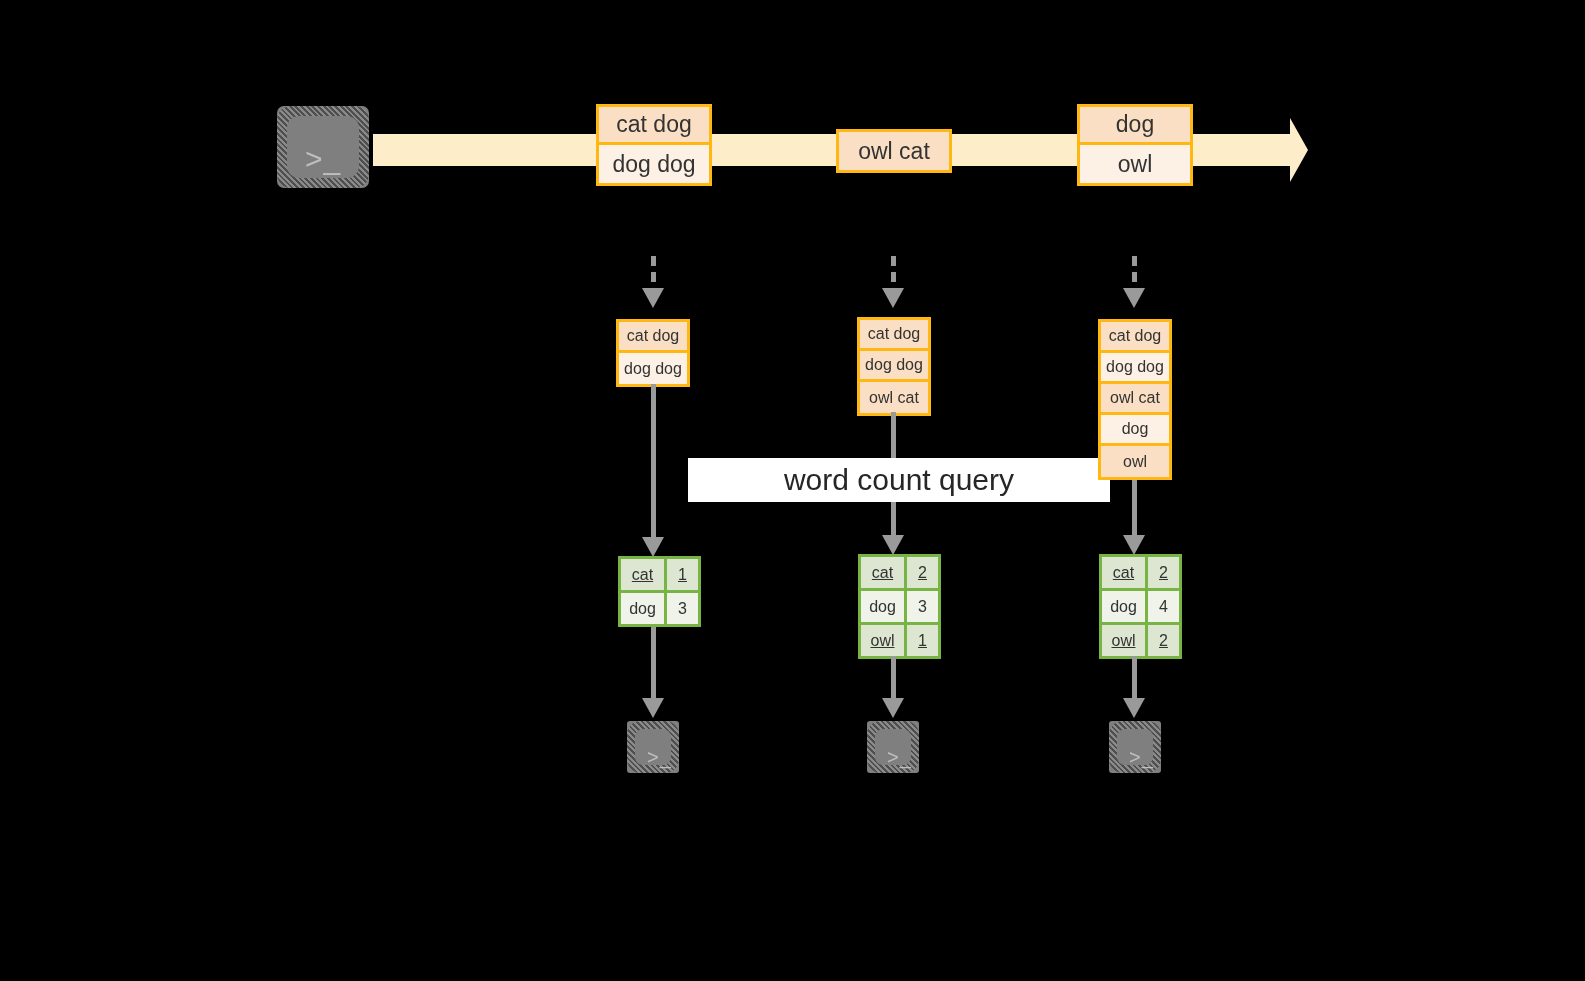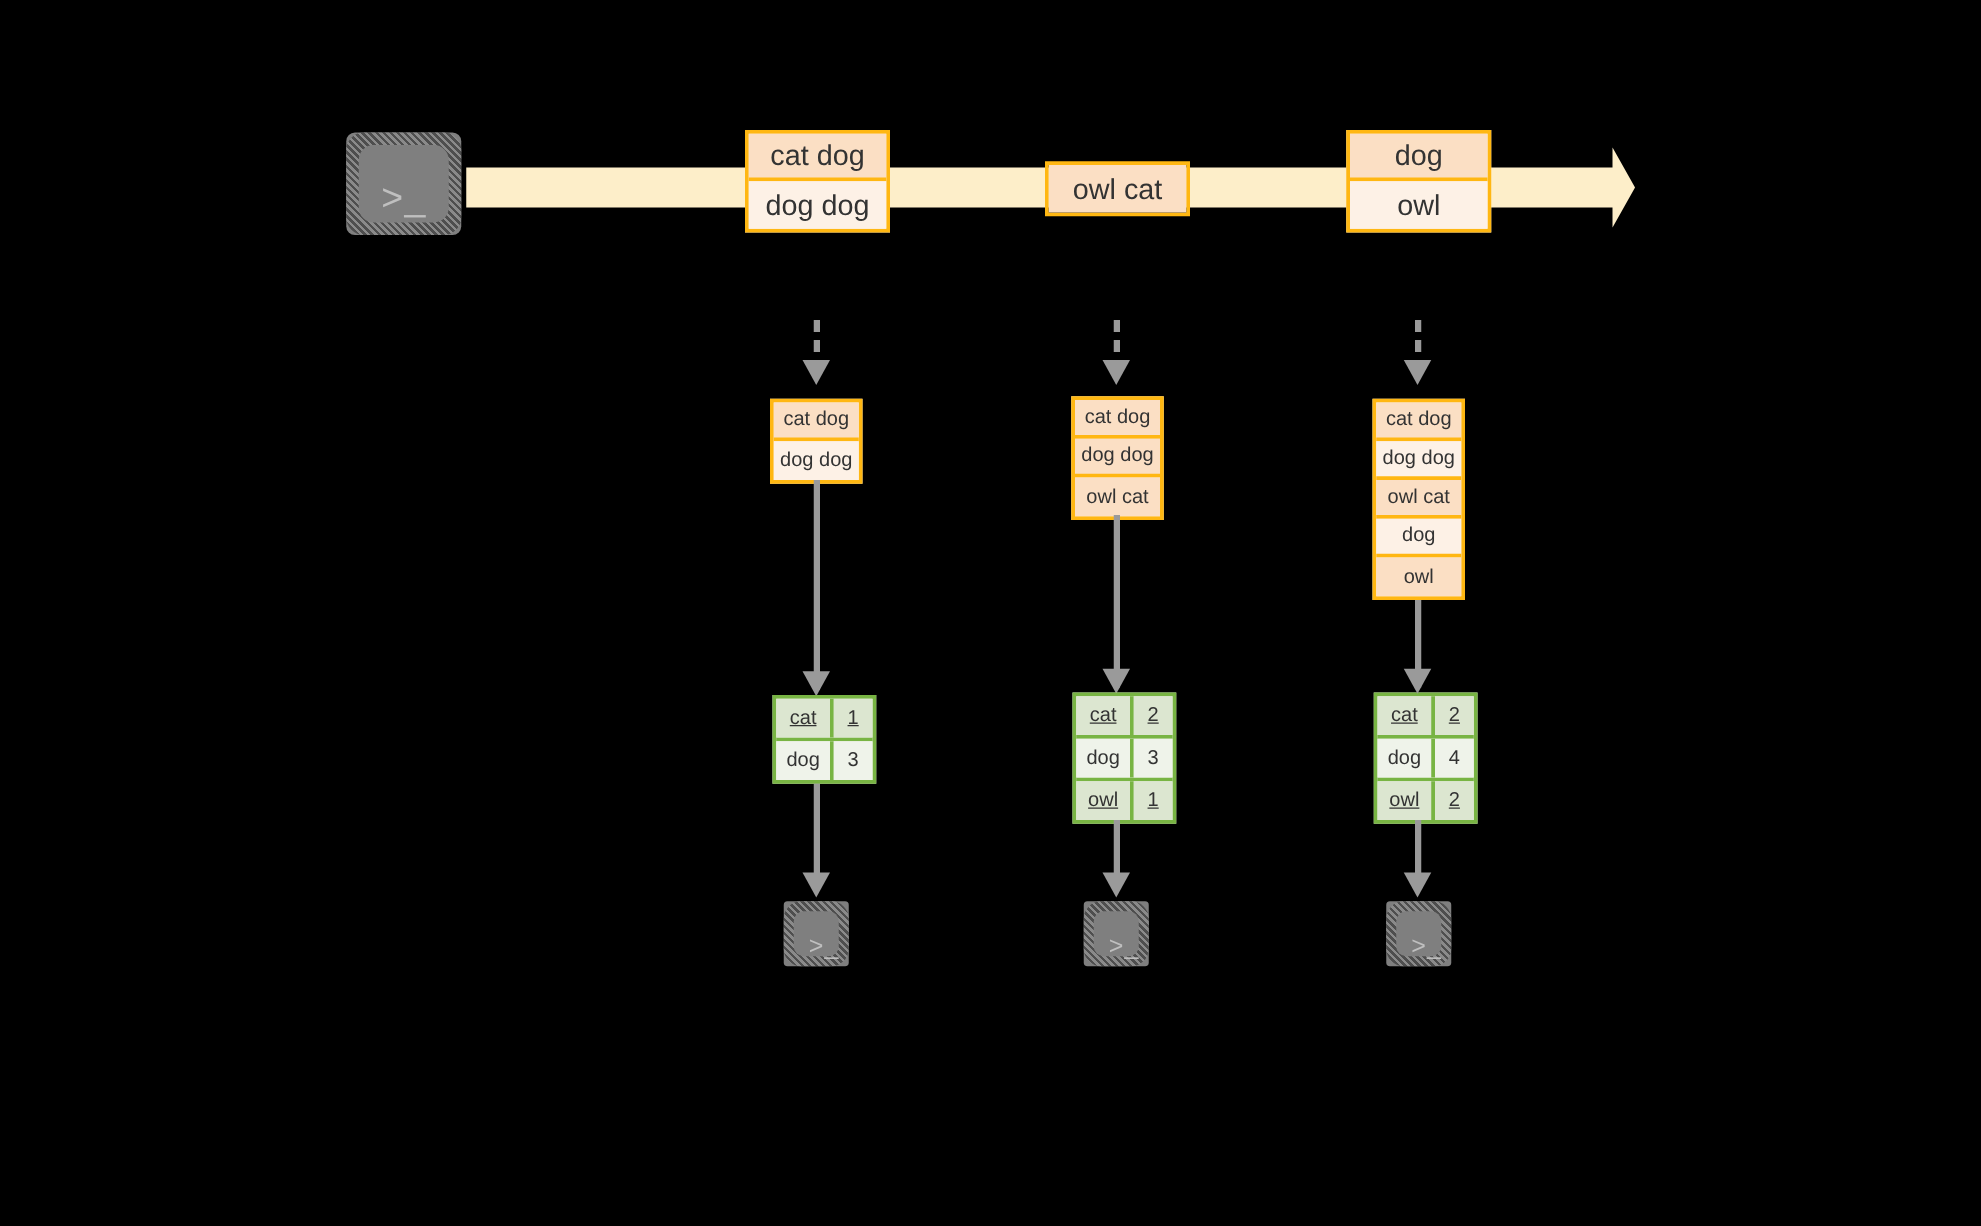--- a/index.html
+++ b/index.html
@@ -288,14 +288,17 @@
 
   <div class="vline" style="left:1132px; top:656px; height:50px;"></div>
   <div class="vhead" style="left:1123px; top:698px;"></div>
 
   <div class="term term-small" style="left:1100px; top:712px;">
     <div class="term-hatch"></div>
     <div class="term-face"></div>
     <div class="term-glyph">&gt;_</div>
   </div>
 
+  <div class="banner" style="left:688px; top:458px; width:422px; height:44px; z-index:3; font-size:30px;">
+    <span>word count query</span>
+  </div>
 
 </div>
 
 </body></html>

